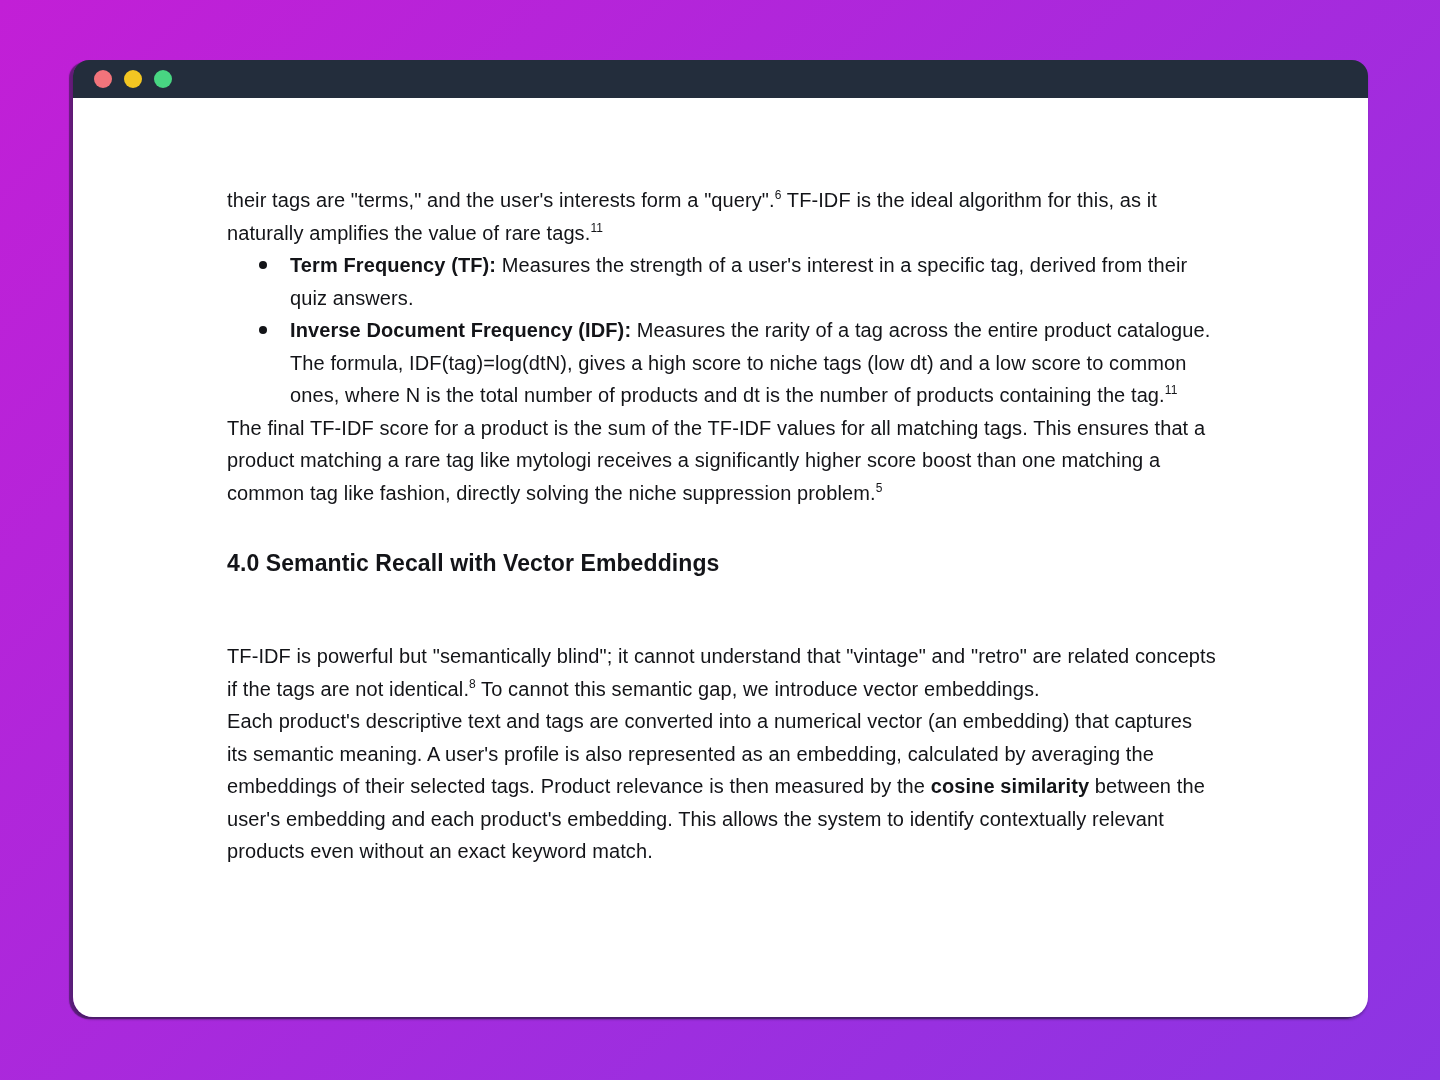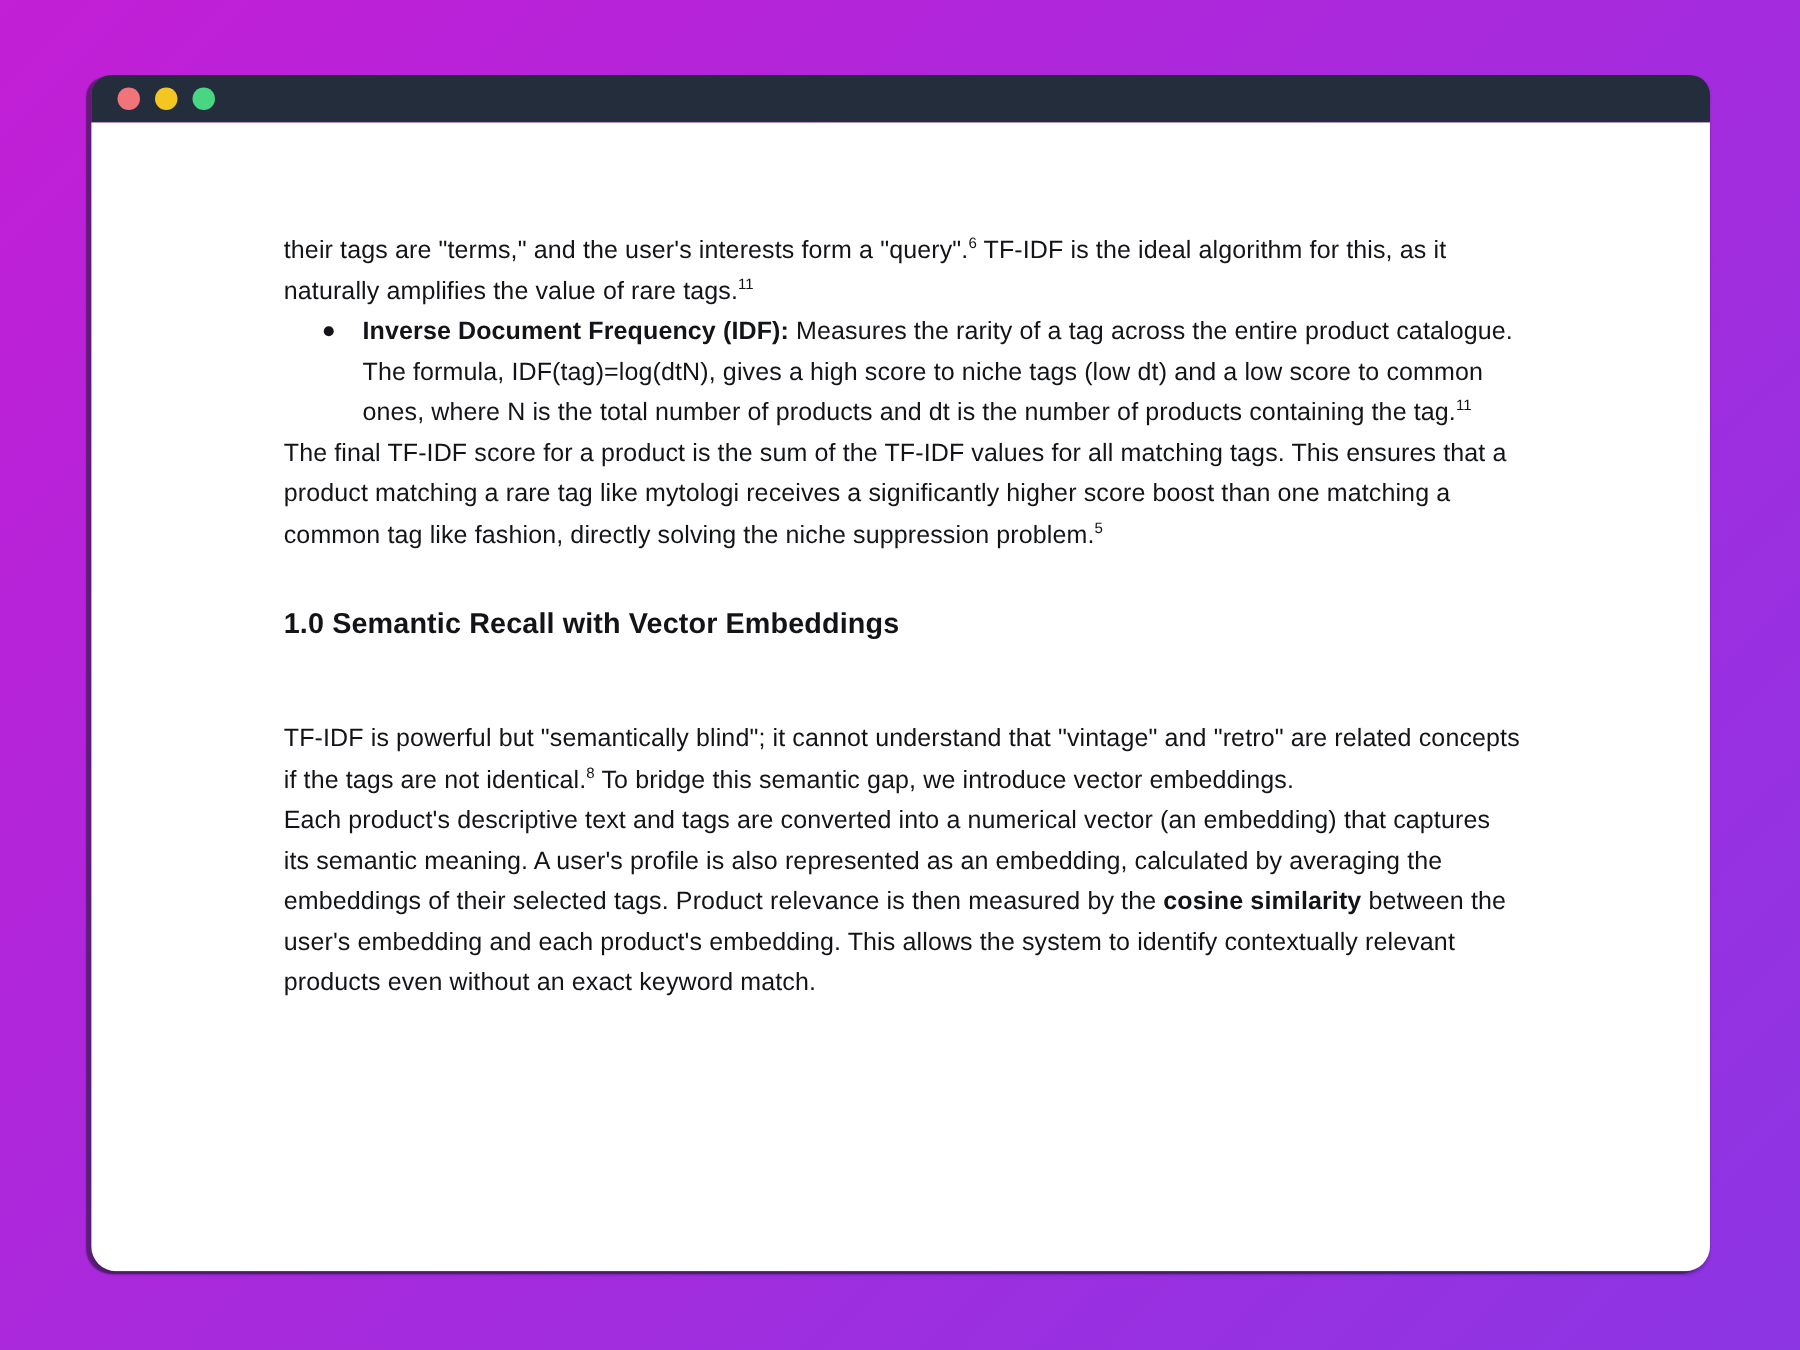--- a/index.html
+++ b/index.html
@@ -95,22 +95,23 @@
   <div class="window">
     <div class="titlebar">
       <span class="dot" style="background: rgb(242, 116, 123);"></span>
       <span class="dot" style="background: rgb(243, 198, 34);"></span>
       <span class="dot" style="background: rgb(72, 214, 130);"></span>
     </div>
     <div class="page">
       <div class="doc">
         <p class="para"><span>their tags are "terms," and the user's interests form a "query".</span><sup>6</sup><span> TF-IDF is the ideal algorithm for this, as it naturally amplifies the value of rare tags.</span><sup>11</sup></p>
         <ul class="bullets">
+          <li class="bullet"><span class="marker"></span><span class="b">Term Frequency (TF): </span><span>Measures the strength of a user's interest in a specific tag, derived from their quiz answers.</span></li>
           <li class="bullet"><span class="marker"></span><span class="b">Inverse Document Frequency (IDF): </span><span>Measures the rarity of a tag across the entire product catalogue. The formula, IDF(tag)=log(dtN), gives a high score to niche tags (low dt) and a low score to common ones, where N is the total number of products and dt is the number of products containing the tag.</span><sup>11</sup></li>
         </ul>
         <p class="para"><span>The final TF-IDF score for a product is the sum of the TF-IDF values for all matching tags. This ensures that a product matching a rare tag like mytologi receives a significantly higher score boost than one matching a common tag like fashion, directly solving the niche suppression problem.</span><sup>5</sup></p>
-        <h2 class="heading">1.0 Semantic Recall with Vector Embeddings</h2>
-        <p class="para"><span>TF-IDF is powerful but "semantically blind"; it cannot understand that "vintage" and "retro" are related concepts if the tags are not identical.</span><sup>8</sup><span> To bridge this semantic gap, we introduce vector embeddings.</span></p>
+        <h2 class="heading">4.0 Semantic Recall with Vector Embeddings</h2>
+        <p class="para"><span>TF-IDF is powerful but "semantically blind"; it cannot understand that "vintage" and "retro" are related concepts if the tags are not identical.</span><sup>8</sup><span> To cannot this semantic gap, we introduce vector embeddings.</span></p>
         <p class="para"><span>Each product's descriptive text and tags are converted into a numerical vector (an embedding) that captures its semantic meaning. A user's profile is also represented as an embedding, calculated by averaging the embeddings of their selected tags. Product relevance is then measured by the </span><span class="b">cosine similarity</span><span> between the user's embedding and each product's embedding. This allows the system to identify contextually relevant products even without an exact keyword match.</span></p>
       </div>
     </div>
   </div>
 </div>
 
 </body></html>

